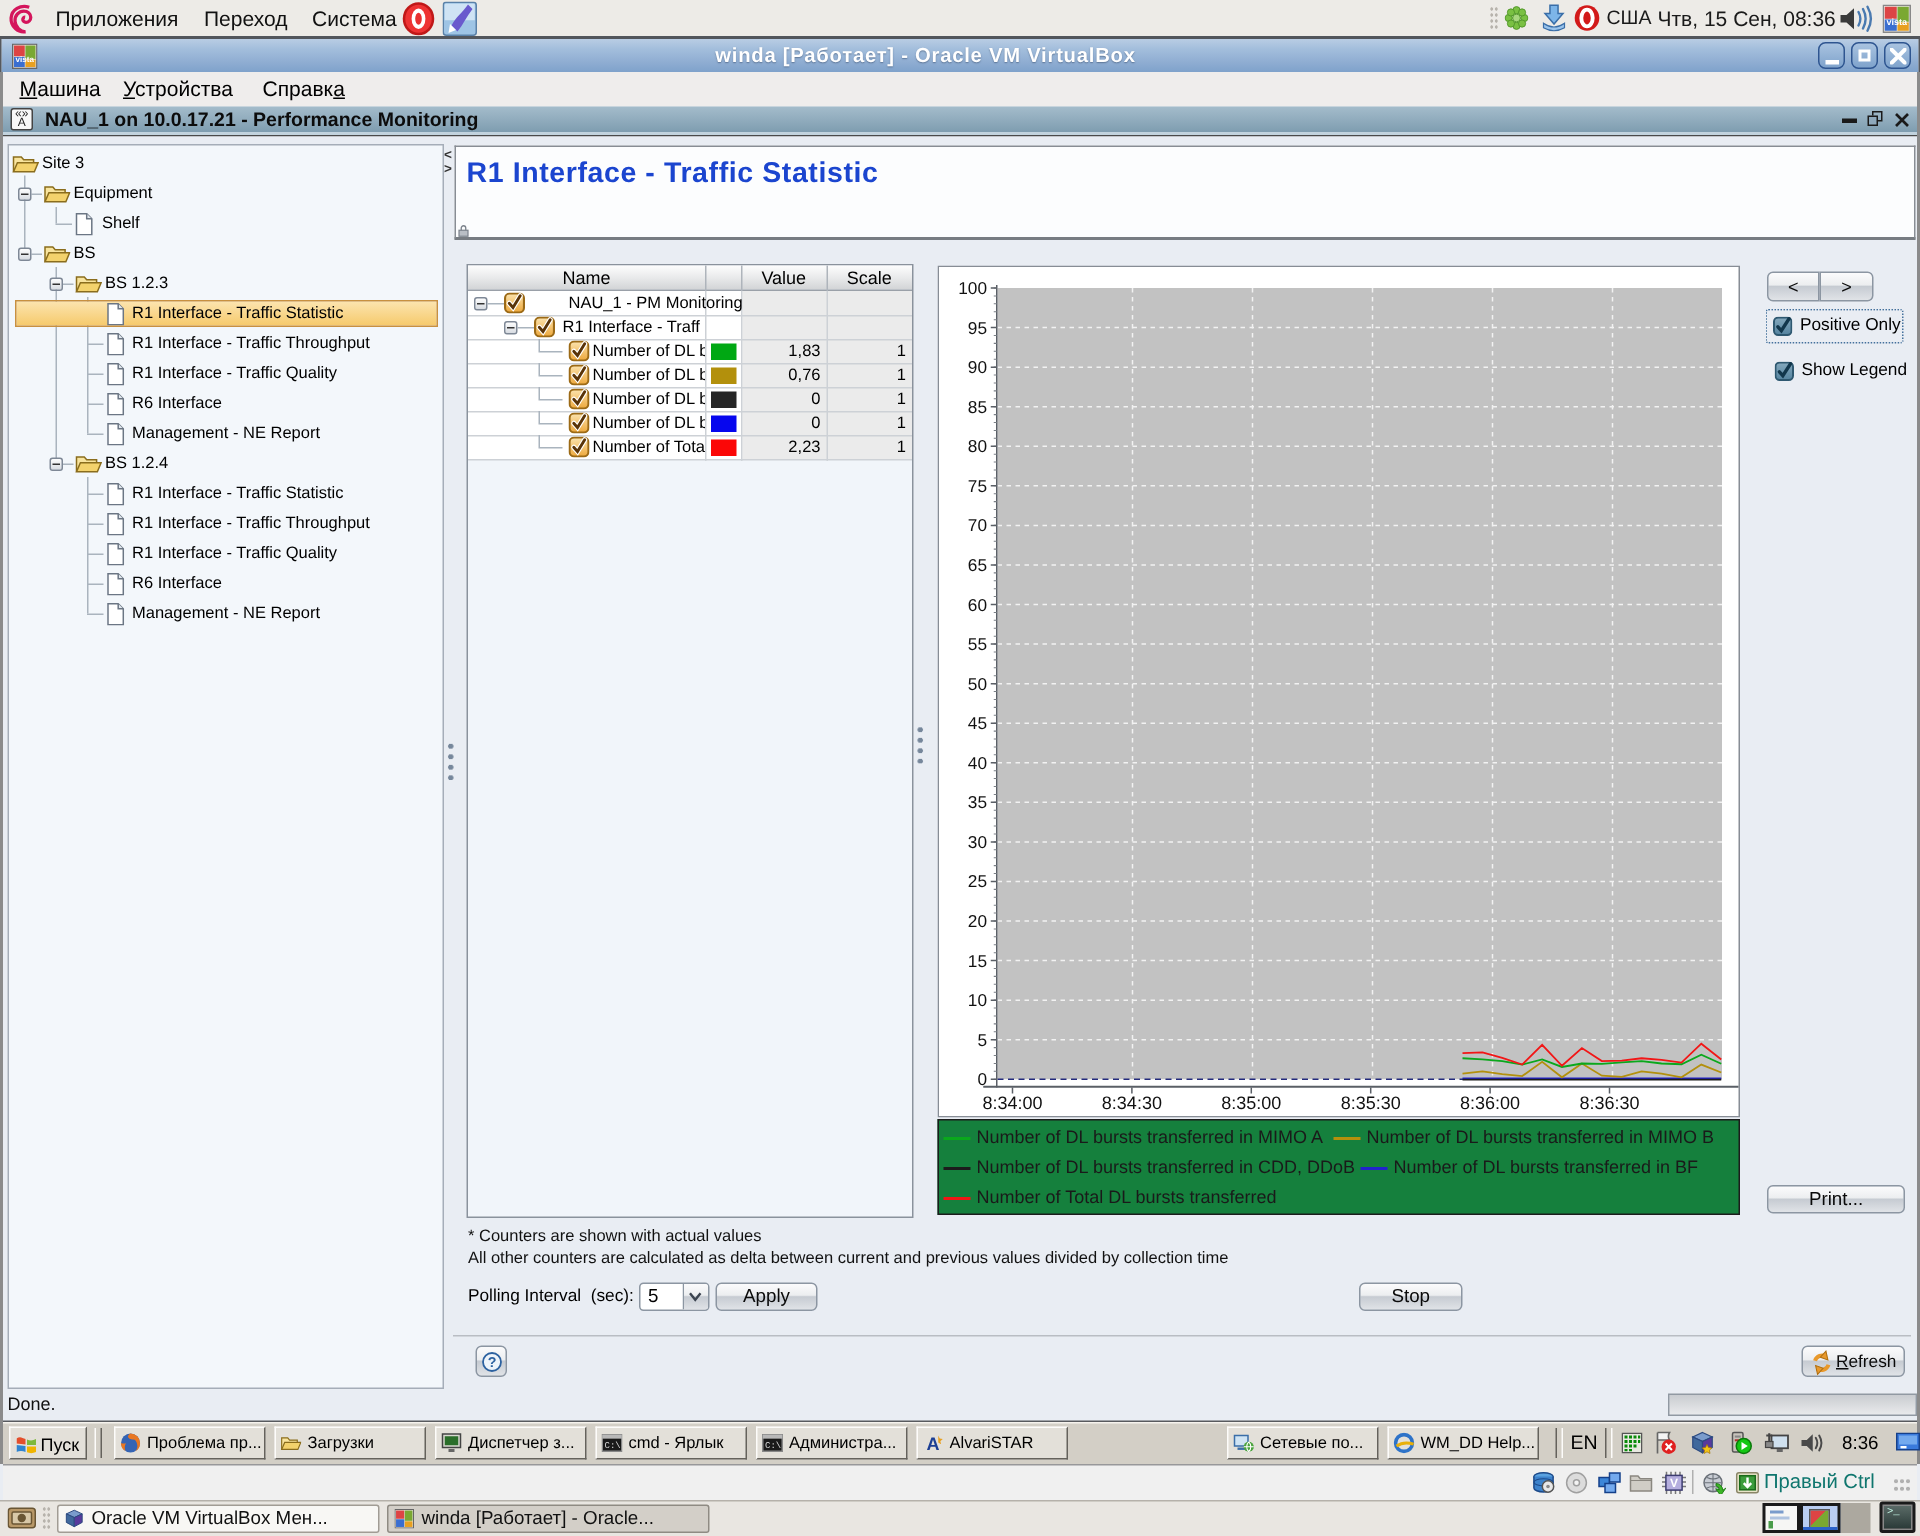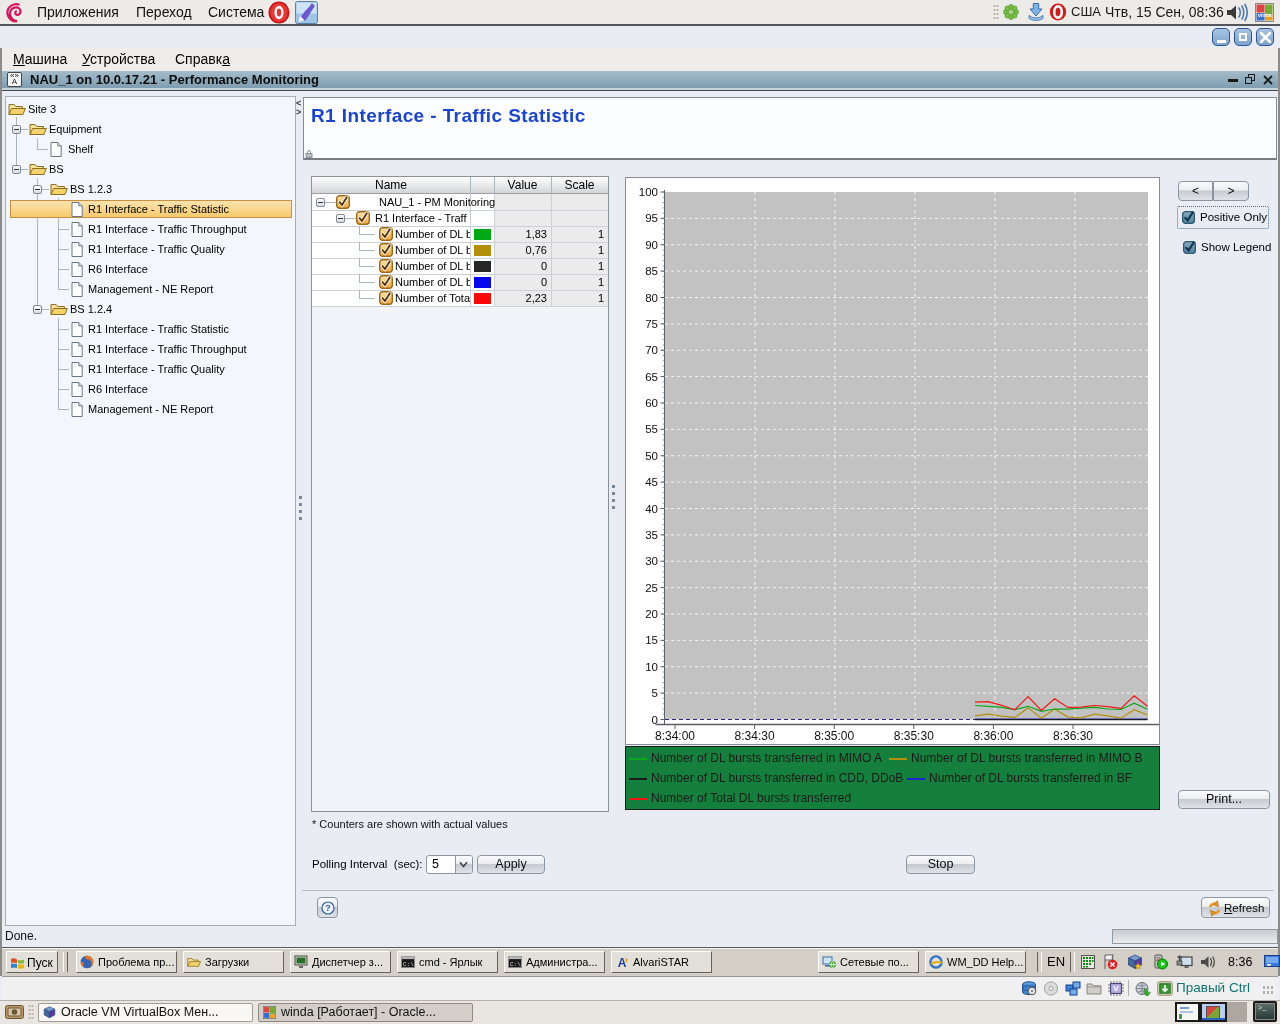--- a/index.html
+++ b/index.html
@@ -90,20 +90,31 @@
     <svg class="abs" style="top:3px;left:1255px" width="19" height="19" viewBox="0 0 19 19">
       <rect x="0.5" y="0.5" width="18" height="18" fill="#e8e4de" stroke="#888"></rect>
       <rect x="1.5" y="1.5" width="8" height="8" fill="#d44"></rect>
         <rect x="10" y="1.5" width="7.5" height="10" fill="#7aa832"></rect>
       <rect x="1.5" y="10" width="8" height="7.5" fill="#3a6ed0"></rect>
         <rect x="10" y="12" width="7.5" height="5.5" fill="#e8a020"></rect>
       <text x="9.5" y="13.5" font-size="6" fill="#fff" text-anchor="middle" font-weight="bold">vista</text>
     </svg>
   </div>
   <div class="abs" id="vboxtop"></div>
+  <div class="abs" id="vboxtitle">
+    <svg class="abs" style="top:3px;left:7px" width="17" height="17" viewBox="0 0 19 19">
+      <rect x="0.5" y="0.5" width="18" height="18" fill="#e8e4de" stroke="#666"></rect>
+      <rect x="1.5" y="1.5" width="8" height="8" fill="#d44"></rect>
+        <rect x="10" y="1.5" width="7.5" height="10" fill="#7aa832"></rect>
+      <rect x="1.5" y="10" width="8" height="7.5" fill="#3a6ed0"></rect>
+        <rect x="10" y="12" width="7.5" height="5.5" fill="#e8a020"></rect>
+      <text x="9.5" y="13.5" font-size="6" fill="#fff" text-anchor="middle" font-weight="bold">vista</text>
+    </svg>
+    <div class="abs" style="top:0;left:0;width:1232px;height:22px;line-height:22px;text-align:center;font-size:13.5px;font-weight:bold;letter-spacing:0.5px;color:#fff;text-shadow:0 1px 1px rgba(40,60,90,.5);">winda [Работает] - Oracle VM VirtualBox</div>
+  </div>
   <div class="abs tbtn" style="left:1212px">
       <div class="abs" style="left:4px;top:11px;width:9px;height:2.5px;background:#fff;"></div>
     </div>
   <div class="abs tbtn" style="left:1234px">
       <div class="abs" style="left:4px;top:4px;width:8px;height:8px;border:2px solid #fff;box-sizing:border-box;"></div>
     </div>
   <div class="abs tbtn" style="left:1256px">
     <svg style="position:absolute;left:3px;top:3px" width="11" height="11" viewBox="0 0 11 11">
         <path d="M1 1 L10 10 M10 1 L1 10" stroke="#fff" stroke-width="2.6" stroke-linecap="round"></path>
       </svg>
@@ -400,20 +411,21 @@
   <svg class="abs" style="left:1182px;top:211px" width="13" height="13">
       <use href="#cbb"></use>
     </svg>
   <div class="abs" style="left:1200px;top:206px;height:23px;line-height:23px;font-size:11.5px;color:#000;">Positive Only</div>
   <svg class="abs" style="left:1183px;top:241px" width="13" height="13">
       <use href="#cbb"></use>
     </svg>
   <div class="abs" style="left:1201px;top:236px;height:23px;line-height:23px;font-size:11.5px;color:#000;">Show Legend</div>
   <div class="nbtn" style="left:1178px;top:790px;width:92px;height:19px;line-height:17px;font-size:12.5px;">Print...</div>
   <div class="abs" style="left:312px;top:818px;font-size:11px;color:#111;">* Counters are shown with actual values</div>
+  <div class="abs" style="left:312px;top:833px;font-size:11px;color:#111;">All other counters are calculated as delta between current and previous values divided by collection time</div>
   <div class="abs" style="left:312px;top:855px;height:19px;line-height:19px;font-size:11.5px;color:#000;">Polling Interval&nbsp;&nbsp;(sec):</div>
   <div class="abs" style="left:426px;top:855px;width:47px;height:19px;background:#fff;border:1px solid #8c96a2;border-radius:3px;box-sizing:border-box;">
     <div class="abs" style="left:5px;top:0;height:17px;line-height:17px;font-size:12.5px;color:#000;">5</div>
     <div class="abs" style="left:28px;top:0;width:17px;height:17px;background:linear-gradient(180deg,#fbfbfc 0%,#eceef0 44%,#c6cbd2 50%,#e0e3e7 100%);border-left:1px solid #8c96a2;border-radius:0 2px 2px 0;box-sizing:border-box;">
       <svg style="position:absolute;left:3px;top:5px" width="9" height="7" viewBox="0 0 9 7">
           <path d="M1 1.2 L4.5 5.5 L8 1.2" fill="none" stroke="#3c4450" stroke-width="1.6"></path>
         </svg>
     </div>
   </div>
   <div class="nbtn" style="left:477px;top:855px;width:68px;height:19px;line-height:17px;font-size:12.5px;">Apply</div>

